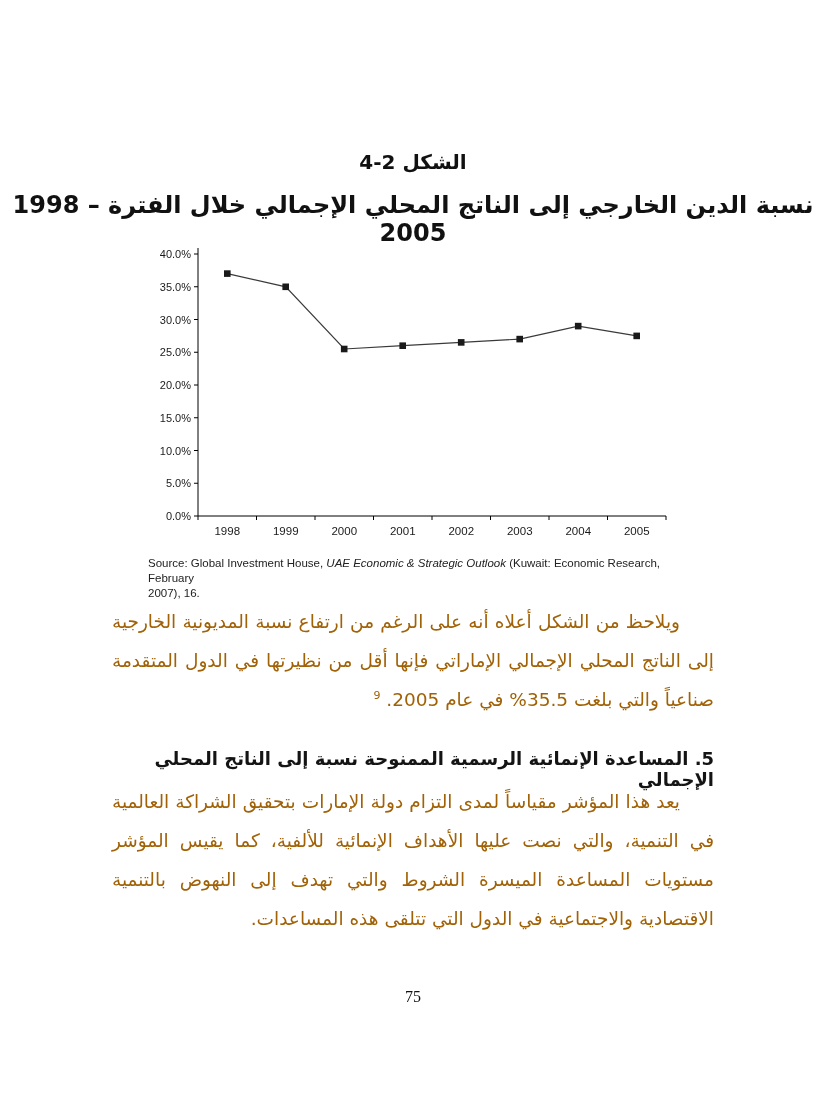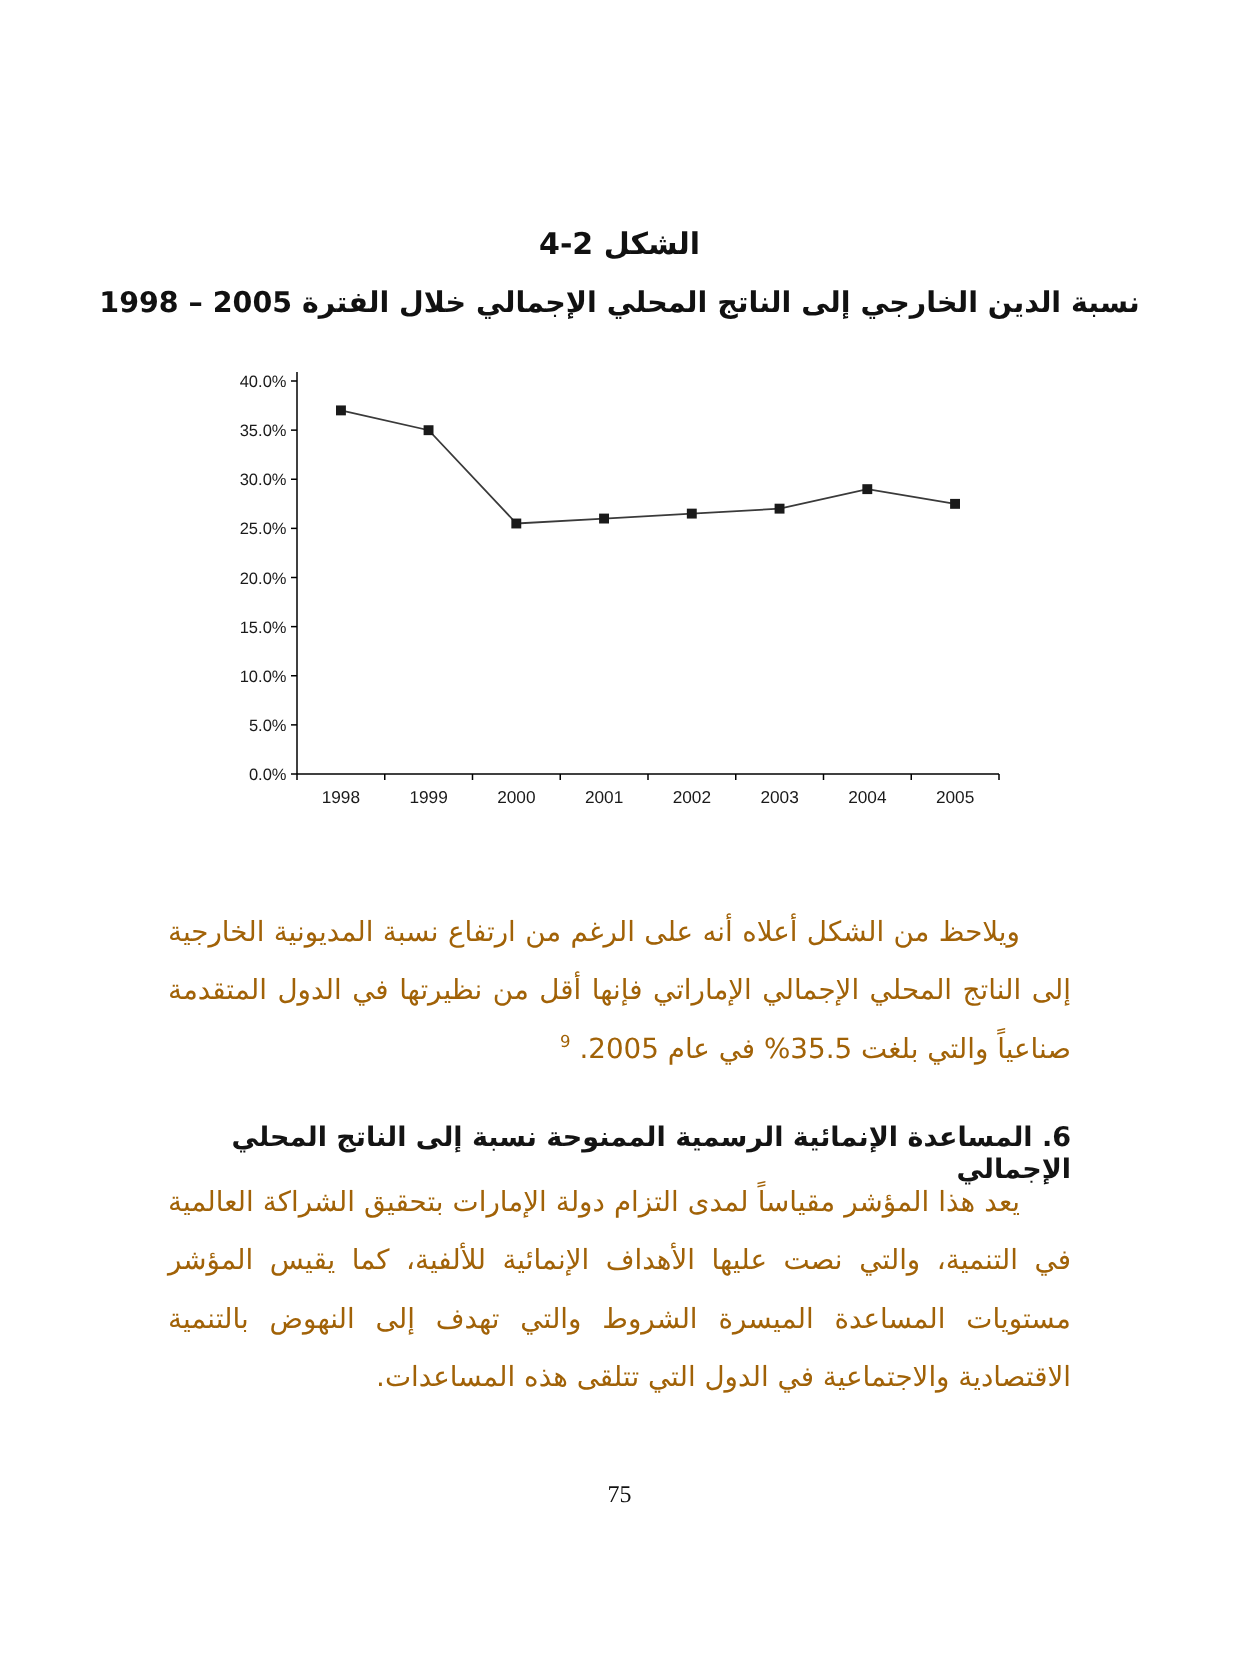--- a/index.html
+++ b/index.html
@@ -14,21 +14,21 @@
     overflow:hidden;
   }
   .figure-label {
     position:absolute; top:150px; left:0; width:100%;
     text-align:center; direction:rtl;
     font-size:20px; font-weight:bold;
   }
   .figure-title {
     position:absolute; top:191px; left:0; width:100%;
     text-align:center; direction:rtl;
-    font-size:19px; font-weight:bold;
+    font-size:24px; font-weight:bold;
   }
   .chart-wrap {
     position:absolute; top:240px; left:146px;
     width:534px; height:300px;
   }
   .chart-wrap svg text { font-family:"Liberation Sans", sans-serif; }
   .source {
     position:absolute; top:556px; left:148px; width:540px;
     font-family:"Liberation Sans", sans-serif;
     font-size:11.5px; line-height:15px; color:#222222;
@@ -111,22 +111,26 @@
         <rect x="136.4" y="43.5" width="6.6" height="6.6" fill="#1a1a1a"></rect>
         <rect x="194.9" y="105.7" width="6.6" height="6.6" fill="#1a1a1a"></rect>
         <rect x="253.4" y="102.4" width="6.6" height="6.6" fill="#1a1a1a"></rect>
         <rect x="311.9" y="99.1" width="6.6" height="6.6" fill="#1a1a1a"></rect>
         <rect x="370.4" y="95.8" width="6.6" height="6.6" fill="#1a1a1a"></rect>
         <rect x="428.9" y="82.8" width="6.6" height="6.6" fill="#1a1a1a"></rect>
         <rect x="487.4" y="92.6" width="6.6" height="6.6" fill="#1a1a1a"></rect>
       </svg>
   </div>
 
+  <div class="source">
+    <span>Source: Global Investment House, </span><em>UAE Economic &amp; Strategic Outlook</em><span> (Kuwait: Economic Research, February</span><br>
+    <span>2007), 16.</span>
+  </div>
 
   <p class="arabic para1"><span>ويلاحظ من الشكل أعلاه أنه على الرغم من ارتفاع نسبة المديونية الخارجية إلى الناتج المحلي الإجمالي الإماراتي فإنها أقل من نظيرتها في الدول المتقدمة صناعياً والتي بلغت 35.5% في عام 2005.</span> <sup class="footnote">9</sup></p>
 
-  <h3 class="section-heading">6. المساعدة الإنمائية الرسمية الممنوحة نسبة إلى الناتج المحلي الإجمالي</h3>
+  <h3 class="section-heading">5. المساعدة الإنمائية الرسمية الممنوحة نسبة إلى الناتج المحلي الإجمالي</h3>
 
   <p class="arabic para2">يعد هذا المؤشر مقياساً لمدى التزام دولة الإمارات بتحقيق الشراكة العالمية في التنمية، والتي نصت عليها الأهداف الإنمائية للألفية، كما يقيس المؤشر مستويات المساعدة الميسرة الشروط والتي تهدف إلى النهوض بالتنمية الاقتصادية والاجتماعية في الدول التي تتلقى هذه المساعدات.</p>
 
   <div class="page-number">75</div>
 
 </div>
 
 </body></html>

